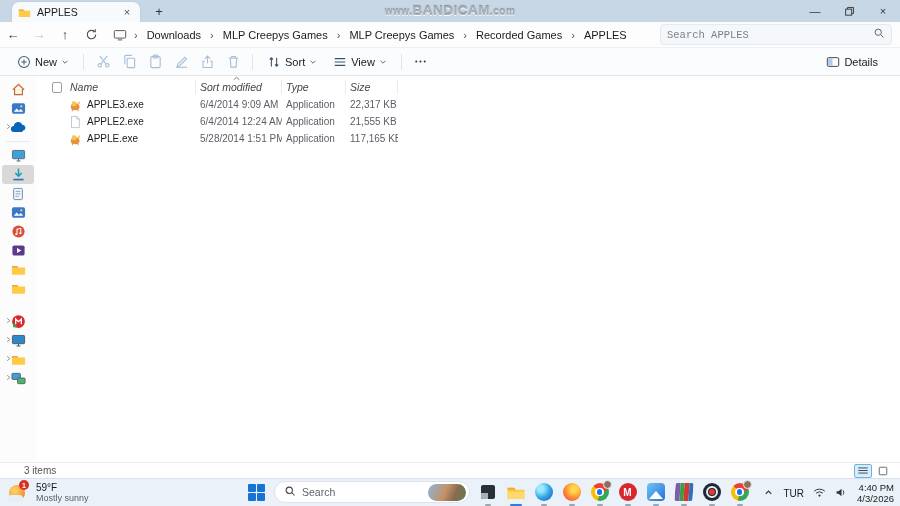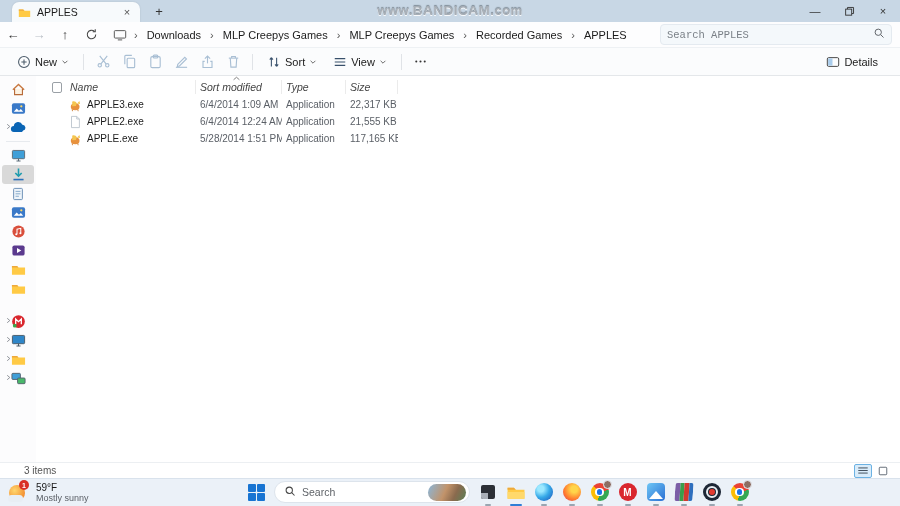--- a/index.html
+++ b/index.html
@@ -6,21 +6,21 @@
   html,body{width:900px;height:506px;overflow:hidden;font-family:"Liberation Sans","DejaVu Sans",sans-serif;background:#fff;}
   .screen{position:relative;width:900px;height:388px;background:#fff;}
 
   
   .titlebar{position:absolute;left:0;top:0;width:900px;height:22px;background:#c8d7e5;}
   .tab{position:absolute;left:12px;top:2px;width:128px;height:20px;background:#f7fafc;border-radius:7px 7px 0 0;display:flex;align-items:center;padding:0 6px;gap:5px;box-shadow:0 0 2px rgba(0,0,0,.12);}
   .tab-title{font-size:10.5px;color:#1b1b1b;flex:1;white-space:nowrap;overflow:hidden;}
   .tab-close{font-size:11px;color:#555;width:14px;text-align:center;cursor:default;}
   .newtab{position:absolute;left:150px;top:3px;width:18px;height:18px;font-size:13px;color:#333;text-align:center;line-height:17px;}
   .watermark{position:absolute;left:50%;top:1px;transform:translateX(-50%);white-space:nowrap;font-weight:bold;color:#a7aeb6;text-shadow:0 1px 0 rgba(255,255,255,.85),0 -1px 1px rgba(70,80,90,.55);letter-spacing:.5px;}
-  .wm-sm{font-size:13px;}
+  .wm-sm{font-size:10px;}
   .wm-lg{font-size:13.5px;}
   .wincontrols{position:absolute;right:0;top:0;height:22px;display:flex;}
   .winbtn{width:34px;height:22px;display:flex;align-items:center;justify-content:center;color:#333;font-size:11px;}
 
   
   .navbar{position:absolute;left:0;top:22px;width:900px;height:26px;background:#fdfdfe;display:flex;align-items:center;border-bottom:1px solid #eef1f4;}
   .navbtn{width:26px;height:24px;display:flex;align-items:center;justify-content:center;font-size:13px;color:#333;}
   .navbtn.disabled{color:#b9bfc6;}
   .crumbbar{display:flex;align-items:center;gap:2px;margin-left:6px;flex:1;min-width:0;}
   .crumb{font-size:11px;color:#1b1b1b;padding:2px 5px;border-radius:3px;white-space:nowrap;}
@@ -411,21 +411,21 @@
           <span class="fico">
             <svg viewBox="0 0 16 16" width="14" height="14">
                 <path d="M10.5 6.2 13 3.4l.8 3.4z" fill="#f4c651"></path>
                 <ellipse cx="8.2" cy="10" rx="5" ry="4.1" fill="#e8913d"></ellipse>
                 <path d="M4.8 4.2c2-.9 4.6-.1 5.2 2l-.9 2.8-4.2.4z" fill="#f4c651"></path>
                 <path d="M4.8 13.2l.4 1.9M11.2 13.2l.4 1.9" stroke="#c97a2f" stroke-width="1"></path>
               </svg>
           </span>
           <span>APPLE3.exe</span>
         </div>
-        <div class="cell dim">6/4/2014 1:09 AM</div>
+        <div class="cell dim">6/4/2014 9:09 AM</div>
         <div class="cell dim">Application</div>
         <div class="cell size">22,317 KB</div>
       </div>
 
       <div class="listgrid file-row">
         <div class="cell"></div>
         <div class="cell namecell">
           <span class="fico">
             <svg viewBox="0 0 16 16" width="14" height="14">
                 <path d="M4 1.6h6l3 3v9.8H4z" fill="#fff" stroke="#b9c2cc" stroke-width="1"></path>
@@ -557,15 +557,40 @@
           <span class="ic-circle ic-bandicam"></span>
           <span class="runbar"></span>
         </div>
       <div class="app">
           <span class="ic-chrome"></span>
           <span class="appbadge"></span>
           <span class="runbar"></span>
         </div>
     </div>
 
+    <div class="tray">
+      <span>
+        <svg viewBox="0 0 12 12" width="11" height="11">
+            <path d="M3 7.5 6 4.5l3 3" fill="none" stroke="#333" stroke-width="1.3"></path>
+          </svg>
+      </span>
+      <span class="tray-lang">TUR</span>
+      <span>
+        <svg viewBox="0 0 16 13" width="13" height="11">
+            <path d="M1.5 4.8a10 10 0 0 1 13 0" fill="none" stroke="#333" stroke-width="1.2"></path>
+            <path d="M3.8 7.3a6.6 6.6 0 0 1 8.4 0" fill="none" stroke="#333" stroke-width="1.2"></path>
+            <circle cx="8" cy="10.3" r="1.3" fill="#333"></circle>
+          </svg>
+      </span>
+      <span>
+        <svg viewBox="0 0 16 12" width="13" height="11">
+            <path d="M2 4.4h2.4L8 1.4v9.2L4.4 7.6H2z" fill="#333"></path>
+            <path d="M10 3.4a4.6 4.6 0 0 1 0 5.2" fill="none" stroke="#333" stroke-width="1.1"></path>
+          </svg>
+      </span>
+      <div class="clock">
+        <div>4:40 PM</div>
+        <div>4/3/2026</div>
+      </div>
+    </div>
   </div>
 
 </div>
 
 </body></html>

